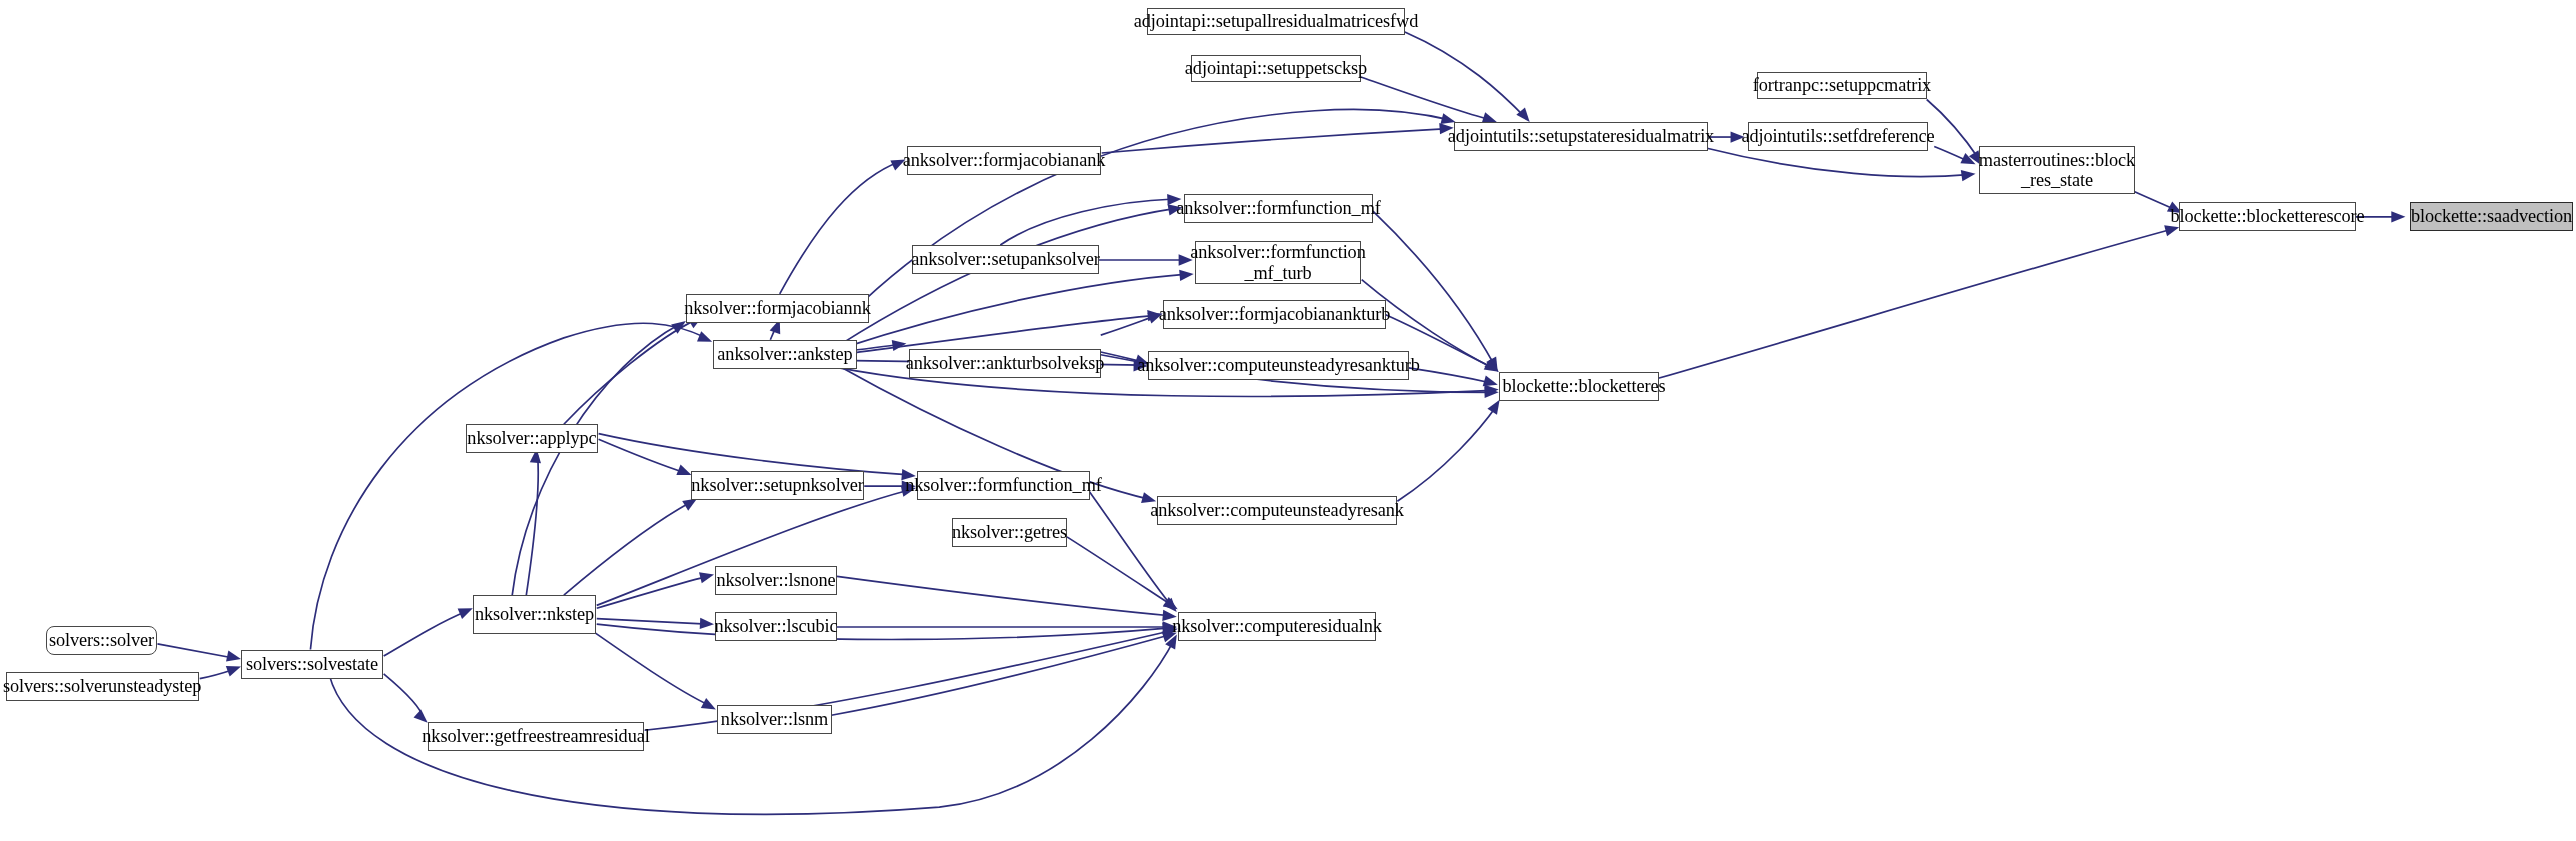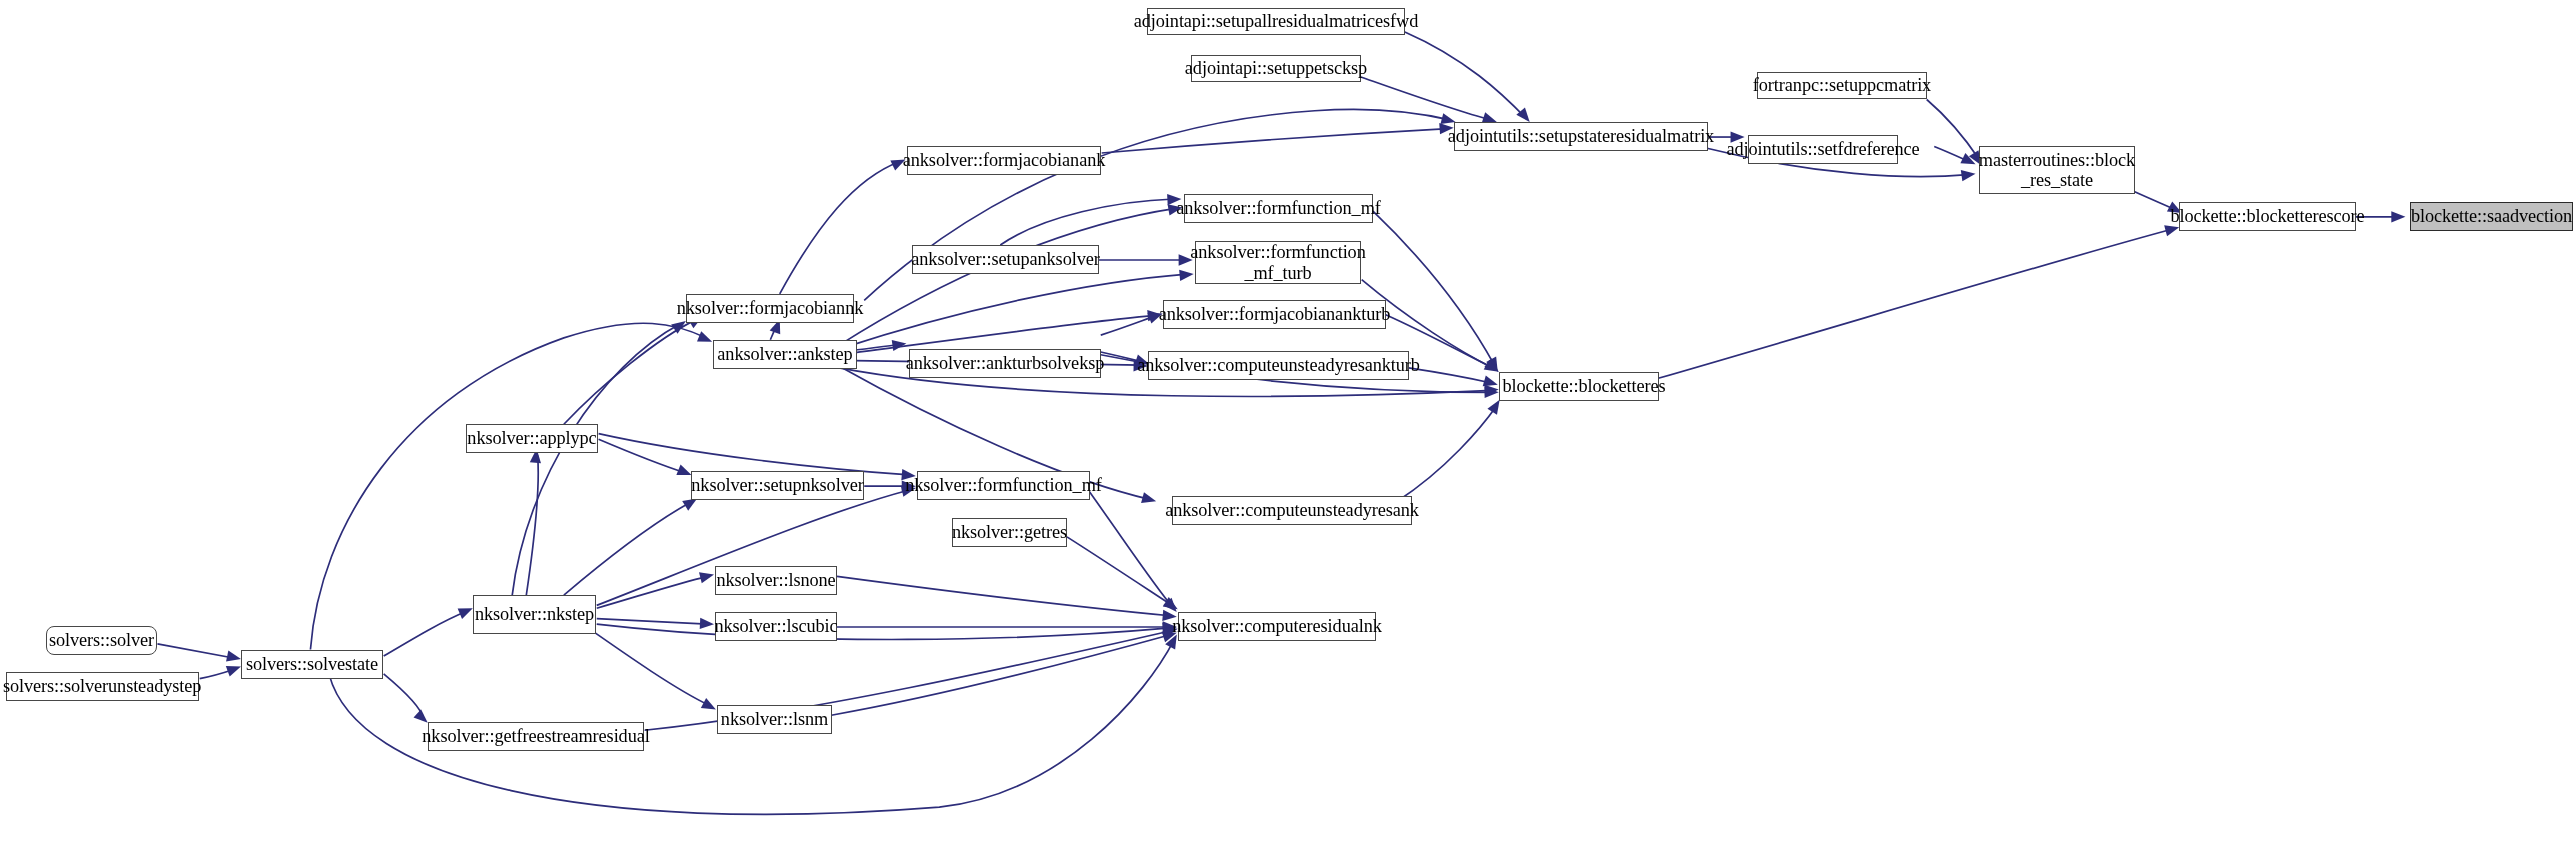--- a/index.html
+++ b/index.html
@@ -154,40 +154,40 @@
       <polygon points="0,0 -15,-6 -15,6" fill="#2d2d7a" transform="translate(256,710) rotate(-20)"></polygon>
       <path d="M885,762 C1010,740 1160,700 1247,676" fill="none" stroke="#2d2d7a" stroke-width="1.8"></path>
       <polygon points="0,0 -15,-6 -15,6" fill="#2d2d7a" transform="translate(1253,674) rotate(-18)"></polygon>
       <path d="M686,778 C860,760 1080,710 1247,672" fill="none" stroke="#2d2d7a" stroke-width="1.8"></path>
       <polygon points="0,0 -15,-6 -15,6" fill="#2d2d7a" transform="translate(1254,670) rotate(-14)"></polygon>
     </svg>
 <div class="node" style="left: 1147px; top: 7.5px; width: 258px; height: 27px;">adjointapi::setupallresidualmatricesfwd</div>
     <div class="node" style="left: 1191px; top: 55px; width: 170px; height: 27px;">adjointapi::setuppetscksp</div>
     <div class="node" style="left: 1454px; top: 122px; width: 254px; height: 29px;">adjointutils::setupstateresidualmatrix</div>
     <div class="node" style="left: 1757px; top: 72px; width: 170px; height: 27px;">fortranpc::setuppcmatrix</div>
-    <div class="node" style="left: 1748px; top: 122px; width: 150px; height: 29px; margin-top: 13px;">adjointutils::setfdreference</div>
+    <div class="node" style="left: 1748px; top: 122px; width: 180px; height: 29px;">adjointutils::setfdreference</div>
     <div class="node" style="left: 1979px; top: 146px; width: 156px; height: 48px;">masterroutines::block
 _res_state</div>
     <div class="node" style="left: 2179px; top: 202px; width: 177px; height: 29px;">blockette::blocketterescore</div>
     <div class="node highlight" style="left: 2410px; top: 202px; width: 163px; height: 29px;">blockette::saadvection</div>
     <div class="node" style="left: 907px; top: 146px; width: 194px; height: 29px;">anksolver::formjacobianank</div>
     <div class="node" style="left: 1184px; top: 194px; width: 189px; height: 29px;">anksolver::formfunction_mf</div>
     <div class="node" style="left: 912px; top: 245px; width: 187px; height: 29px;">anksolver::setupanksolver</div>
     <div class="node" style="left: 1195px; top: 241px; width: 166px; height: 43px;">anksolver::formfunction
 _mf_turb</div>
     <div class="node" style="left: 1163px; top: 300px; width: 223px; height: 29px;">anksolver::formjacobianankturb</div>
     <div class="node" style="left: 1148px; top: 351px; width: 261px; height: 29px;">anksolver::computeunsteadyresankturb</div>
     <div class="node" style="left: 1499px; top: 372px; width: 160px; height: 29px; padding-left: 10px;">blockette::blocketteres</div>
-    <div class="node" style="left: 686px; top: 294px; width: 168px; height: 29px;">nksolver::formjacobiannk</div>
+    <div class="node" style="left: 686px; top: 294px; width: 183px; height: 29px;">nksolver::formjacobiannk</div>
     <div class="node" style="left: 713px; top: 340px; width: 144px; height: 29px;">anksolver::ankstep</div>
     <div class="node" style="left: 909px; top: 349px; width: 192px; height: 29px;">anksolver::ankturbsolveksp</div>
     <div class="node" style="left: 466px; top: 424px; width: 132px; height: 29px;">nksolver::applypc</div>
     <div class="node" style="left: 691px; top: 471px; width: 173px; height: 29px;">nksolver::setupnksolver</div>
     <div class="node" style="left: 917px; top: 471px; width: 173px; height: 29px;">nksolver::formfunction_mf</div>
-    <div class="node" style="left: 1157px; top: 496px; width: 240px; height: 29px; margin-left: 15px;">anksolver::computeunsteadyresank</div>
+    <div class="node" style="left: 1157px; top: 496px; width: 240px; height: 29px;">anksolver::computeunsteadyresank</div>
     <div class="node" style="left: 952px; top: 518px; width: 115px; height: 29px;">nksolver::getres</div>
     <div class="node" style="left: 715px; top: 566px; width: 122px; height: 29px;">nksolver::lsnone</div>
     <div class="node" style="left: 473px; top: 595px; width: 123px; height: 39px;">nksolver::nkstep</div>
     <div class="node" style="left: 1178px; top: 612px; width: 198px; height: 29px;">nksolver::computeresidualnk</div>
     <div class="node" style="left: 715px; top: 612px; width: 122px; height: 29px;">nksolver::lscubic</div>
     <div class="node" style="left: 46px; top: 626px; width: 111px; height: 29px; border-radius: 8px;">solvers::solver</div>
     <div class="node" style="left: 241px; top: 650px; width: 142px; height: 29px;">solvers::solvestate</div>
     <div class="node" style="left: 5.6px; top: 672px; width: 193px; height: 29px;">solvers::solverunsteadystep</div>
     <div class="node" style="left: 717px; top: 705px; width: 115px; height: 29px;">nksolver::lsnm</div>
     <div class="node" style="left: 428px; top: 722px; width: 216px; height: 29px;">nksolver::getfreestreamresidual</div>

